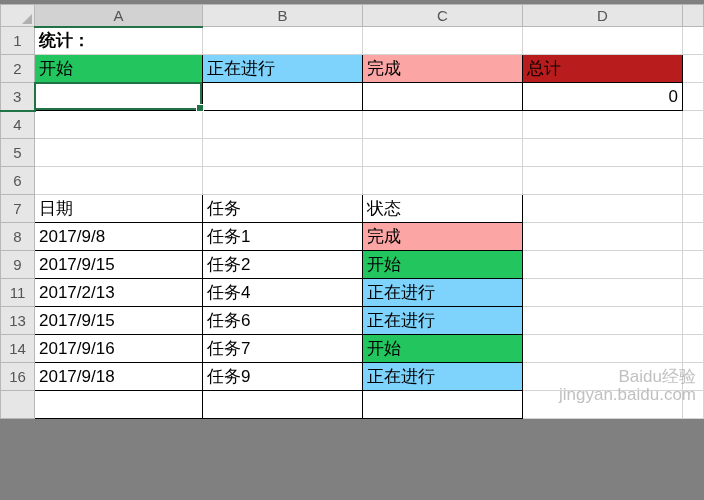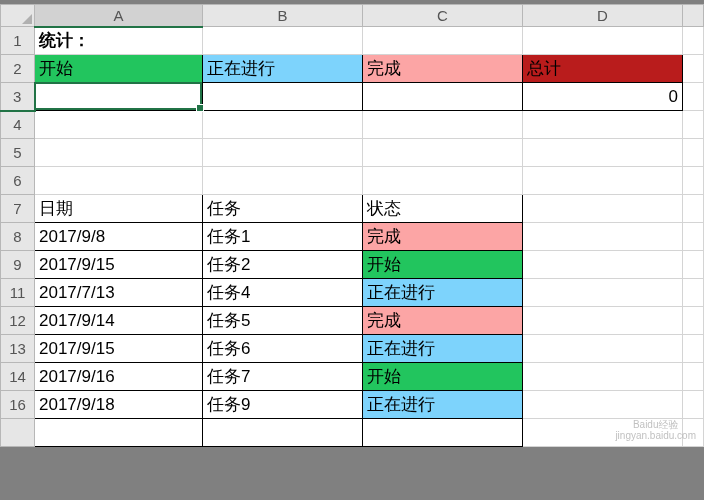--- a/index.html
+++ b/index.html
@@ -98,25 +98,25 @@
     height: 6px;
     background: #217346;
     border: 1px solid #fff;
   }
   .hdr.active, .rowhdr.active { border-bottom: 2px solid #217346; }
   .hdr.active { border-bottom: 2px solid #217346; }
   .rowhdr.active { border-right: 2px solid #217346; }
   .watermark {
     position: absolute;
     right: 8px;
-    bottom: 6px;
-    font-size: 10px;
+    bottom: 14px;
+    font-size: 17px;
     color: rgba(150,150,150,0.6);
     pointer-events: none;
-    text-align: center;
+    text-align: right;
     line-height: 1.1;
   }
 </style>
 </head>
 <body>
 
 <div class="app">
   <div class="sheet">
     <table class="grid">
       <colgroup>
@@ -212,31 +212,23 @@
       <tr>
         <th class="rowhdr">9</th>
         <td class="cell border-b">2017/9/15</td>
         <td class="cell border-b">任务2</td>
         <td class="cell border-b fill-yellow">开始</td>
         <td class="cell"></td>
         <td class="cell"></td>
       </tr>
       <tr>
         <th class="rowhdr">11</th>
-        <td class="cell border-b">2017/7/13</td>
+        <td class="cell border-b">2017/2/13</td>
         <td class="cell border-b">任务4</td>
         <td class="cell border-b fill-blue">正在进行</td>
-        <td class="cell"></td>
-        <td class="cell"></td>
-      </tr>
-      <tr>
-        <th class="rowhdr">12</th>
-        <td class="cell border-b">2017/9/14</td>
-        <td class="cell border-b">任务5</td>
-        <td class="cell border-b fill-green">完成</td>
         <td class="cell"></td>
         <td class="cell"></td>
       </tr>
       <tr>
         <th class="rowhdr">13</th>
         <td class="cell border-b">2017/9/15</td>
         <td class="cell border-b">任务6</td>
         <td class="cell border-b fill-blue">正在进行</td>
         <td class="cell"></td>
         <td class="cell"></td>

